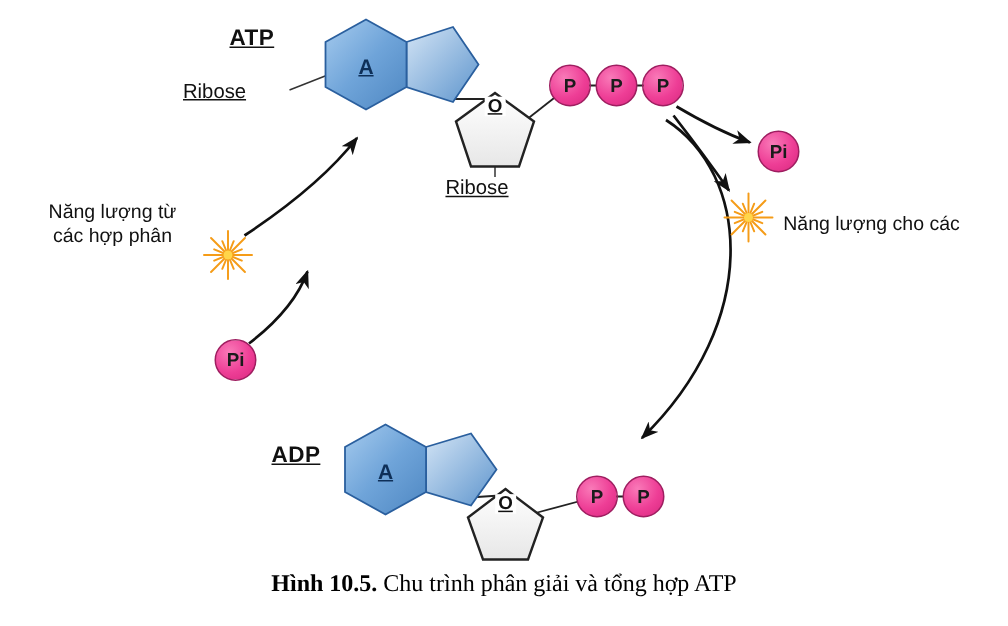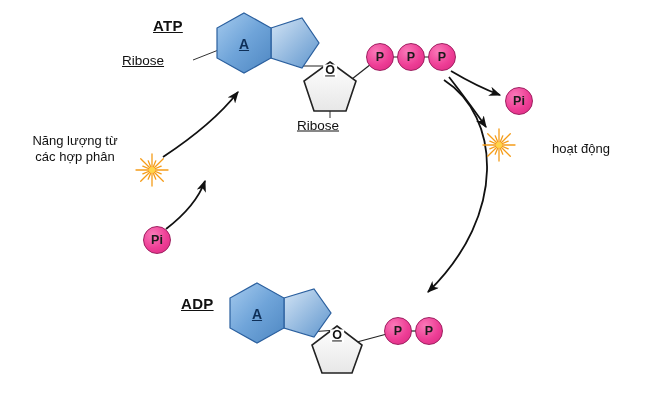--- a/index.html
+++ b/index.html
@@ -107,31 +107,34 @@
   <div class="lbl cc oletter" style="left:330px;top:71px">O</div>
   <div class="lbl cc" style="left:318px;top:125px">Ribose</div>
 
   <div class="pcirc" style="left:380px;top:57px">P</div>
   <div class="pcirc" style="left:411px;top:57px">P</div>
   <div class="pcirc" style="left:442px;top:57px">P</div>
 
   <div class="pcirc" style="left:519px;top:101px">Pi</div>
 
   <div class="energy" style="left:508px;top:141px;width:146px">
-    <div>hoạt động</div>
+    <div>Năng lượng cho các</div>
   </div>
 
   <div class="energy" style="left:8px;top:133px;width:134px">
     <div>Năng lượng từ</div>
     <div>các hợp phân</div>
   </div>
 
   <div class="pcirc" style="left:157px;top:240px">Pi</div>
 
   <div class="lbl molname" style="left:181px;top:295px">ADP</div>
   <div class="lbl cc atomletter" style="left:257px;top:314px">A</div>
   <div class="lbl cc oletter" style="left:337px;top:336px">O</div>
 
   <div class="pcirc" style="left:398px;top:331px">P</div>
   <div class="pcirc" style="left:429px;top:331px">P</div>
 
+  <div class="caption">
+    <span class="fig">Hình 10.5.</span><span> Chu trình phân giải và tổng hợp ATP</span>
+  </div>
 
 </div>
 
 </body></html>

